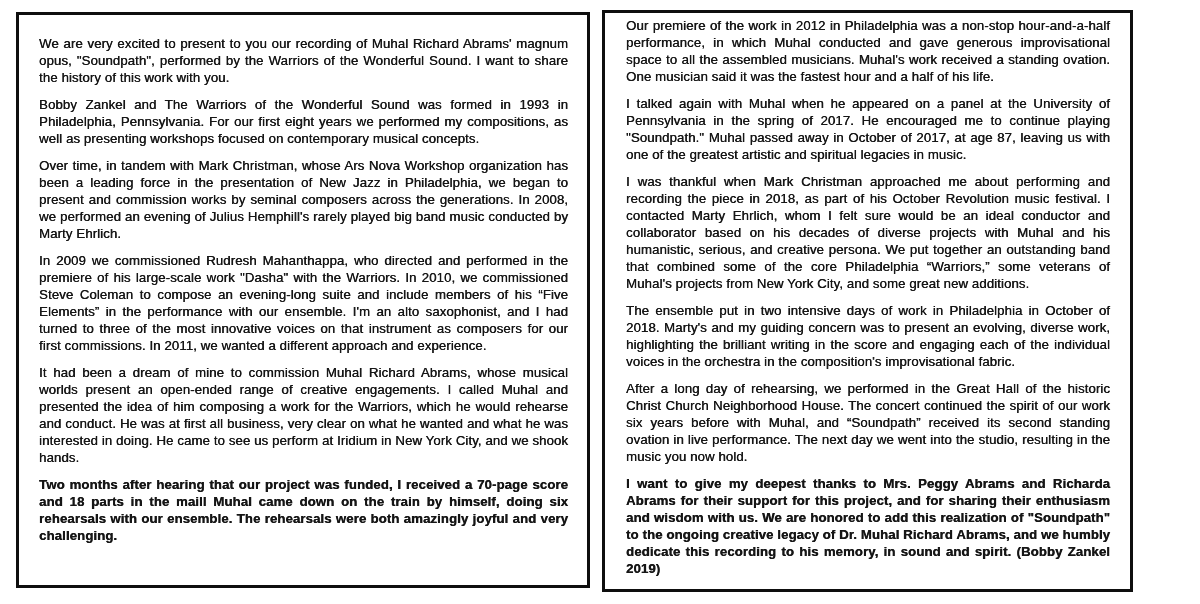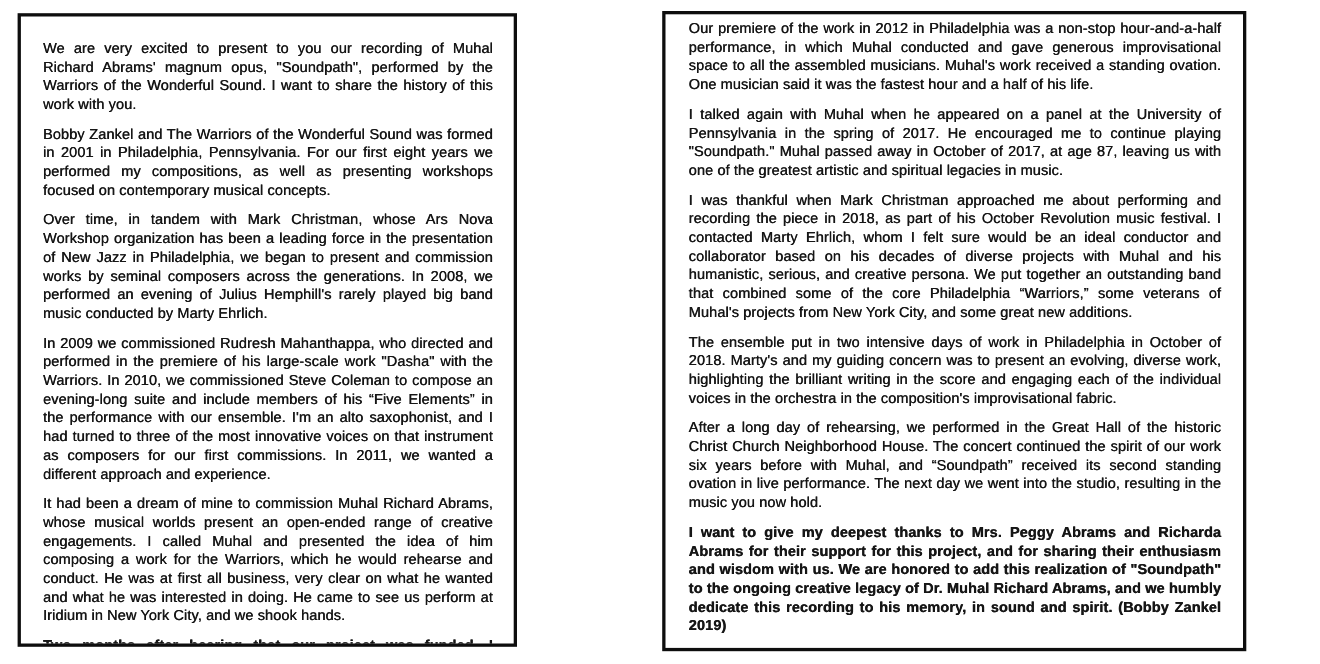--- a/index.html
+++ b/index.html
@@ -17,21 +17,21 @@
   .page {
     position: absolute;
     box-sizing: border-box;
     background: #ffffff;
     border: 3px solid #0e0e0e;
     overflow: hidden;
   }
   #left-page {
     left: 16px;
     top: 12px;
-    width: 454px;
+    width: 574px;
     height: 576px;
     padding: 20px 19px 16px 20px;
   }
   #right-page {
     left: 602px;
     top: 10px;
     width: 531px;
     height: 582px;
     padding: 4px 20px 16px 21px;
   }
@@ -47,25 +47,25 @@
   .para:last-child {
     margin-bottom: 0;
     font-weight: bold;
   }
 </style>
 </head>
 <body>
 
 <div class="page" id="left-page">
     <p class="para">We are very excited to present to you our recording of Muhal Richard Abrams' magnum opus, "Soundpath", performed by the Warriors of the Wonderful Sound. I want to share the history of this work with you.</p>
-    <p class="para">Bobby Zankel and The Warriors of the Wonderful Sound was formed in 2001 in Philadelphia, Pennsylvania. For our first eight years we performed my compositions, as well as presenting workshops focused on contemporary musical concepts.</p>
+    <p class="para">Bobby Zankel and The Warriors of the Wonderful Sound was formed in 1993 in Philadelphia, Pennsylvania. For our first eight years we performed my compositions, as well as presenting workshops focused on contemporary musical concepts.</p>
     <p class="para">Over time, in tandem with Mark Christman, whose Ars Nova Workshop organization has been a leading force in the presentation of New Jazz in Philadelphia, we began to present and commission works by seminal composers across the generations. In 2008, we performed an evening of Julius Hemphill's rarely played big band music conducted by Marty Ehrlich.</p>
     <p class="para">In 2009 we commissioned Rudresh Mahanthappa, who directed and performed in the premiere of his large-scale work "Dasha" with the Warriors. In 2010, we commissioned Steve Coleman to compose an evening-long suite and include members of his “Five Elements” in the performance with our ensemble. I'm an alto saxophonist, and I had turned to three of the most innovative voices on that instrument as composers for our first commissions. In 2011, we wanted a different approach and experience.</p>
     <p class="para">It had been a dream of mine to commission Muhal Richard Abrams, whose musical worlds present an open-ended range of creative engagements. I called Muhal and presented the idea of him composing a work for the Warriors, which he would rehearse and conduct. He was at first all business, very clear on what he wanted and what he was interested in doing. He came to see us perform at Iridium in New York City, and we shook hands.</p>
-    <p class="para">Two months after hearing that our project was funded, I received a 70-page score and 1 parts in the maill Muhal came down on the train by himself, doing six rehearsals with our ensemble. The rehearsals were both amazingly joyful and very challenging.</p>
+    <p class="para">Two months after hearing that our project was funded, I received a 70-page score and 18 parts in the maill Muhal came down on the train by himself, doing six rehearsals with our ensemble. The rehearsals were both amazingly joyful and very challenging.</p>
   </div>
 
 <div class="page" id="right-page">
     <p class="para">Our premiere of the work in 2012 in Philadelphia was a non-stop hour-and-a-half performance, in which Muhal conducted and gave generous improvisational space to all the assembled musicians. Muhal's work received a standing ovation. One musician said it was the fastest hour and a half of his life.</p>
     <p class="para">I talked again with Muhal when he appeared on a panel at the University of Pennsylvania in the spring of 2017. He encouraged me to continue playing "Soundpath." Muhal passed away in October of 2017, at age 87, leaving us with one of the greatest artistic and spiritual legacies in music.</p>
     <p class="para">I was thankful when Mark Christman approached me about performing and recording the piece in 2018, as part of his October Revolution music festival. I contacted Marty Ehrlich, whom I felt sure would be an ideal conductor and collaborator based on his decades of diverse projects with Muhal and his humanistic, serious, and creative persona. We put together an outstanding band that combined some of the core Philadelphia “Warriors,” some veterans of Muhal's projects from New York City, and some great new additions.</p>
     <p class="para">The ensemble put in two intensive days of work in Philadelphia in October of 2018. Marty's and my guiding concern was to present an evolving, diverse work, highlighting the brilliant writing in the score and engaging each of the individual voices in the orchestra in the composition's improvisational fabric.</p>
     <p class="para">After a long day of rehearsing, we performed in the Great Hall of the historic Christ Church Neighborhood House. The concert continued the spirit of our work six years before with Muhal, and “Soundpath” received its second standing ovation in live performance. The next day we went into the studio, resulting in the music you now hold.</p>
     <p class="para">I want to give my deepest thanks to Mrs. Peggy Abrams and Richarda Abrams for their support for this project, and for sharing their enthusiasm and wisdom with us. We are honored to add this realization of "Soundpath" to the ongoing creative legacy of Dr. Muhal Richard Abrams, and we humbly dedicate this recording to his memory, in sound and spirit. (Bobby Zankel 2019)</p>
   </div>

